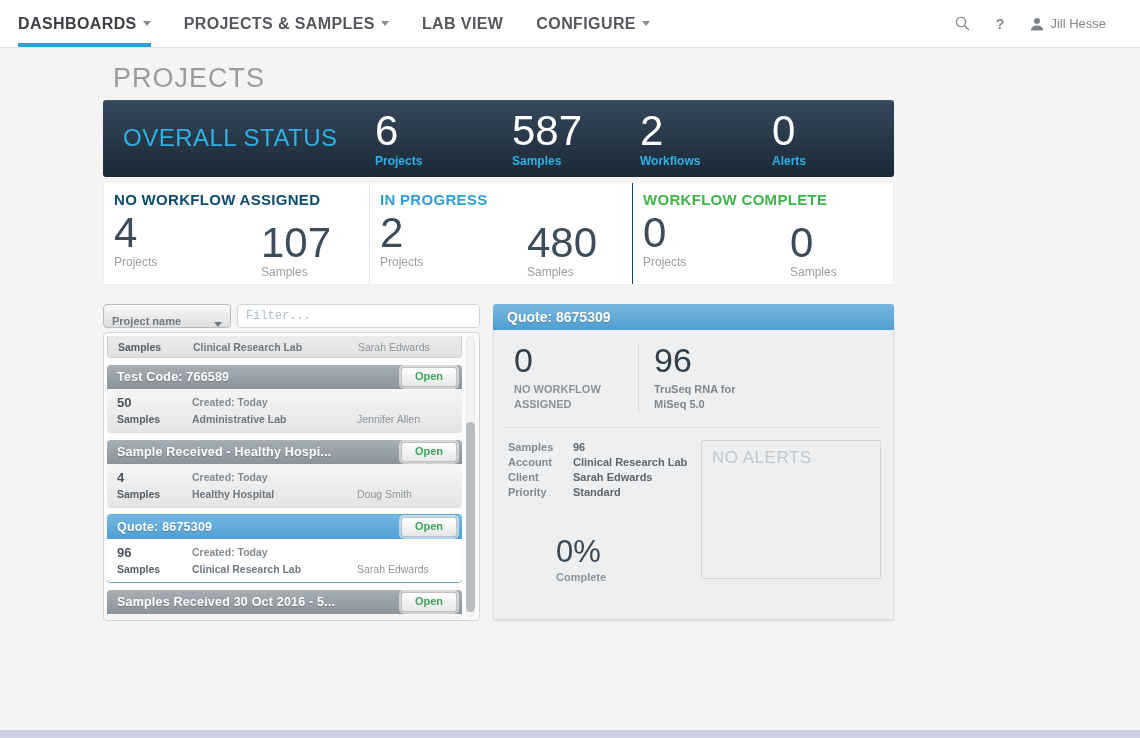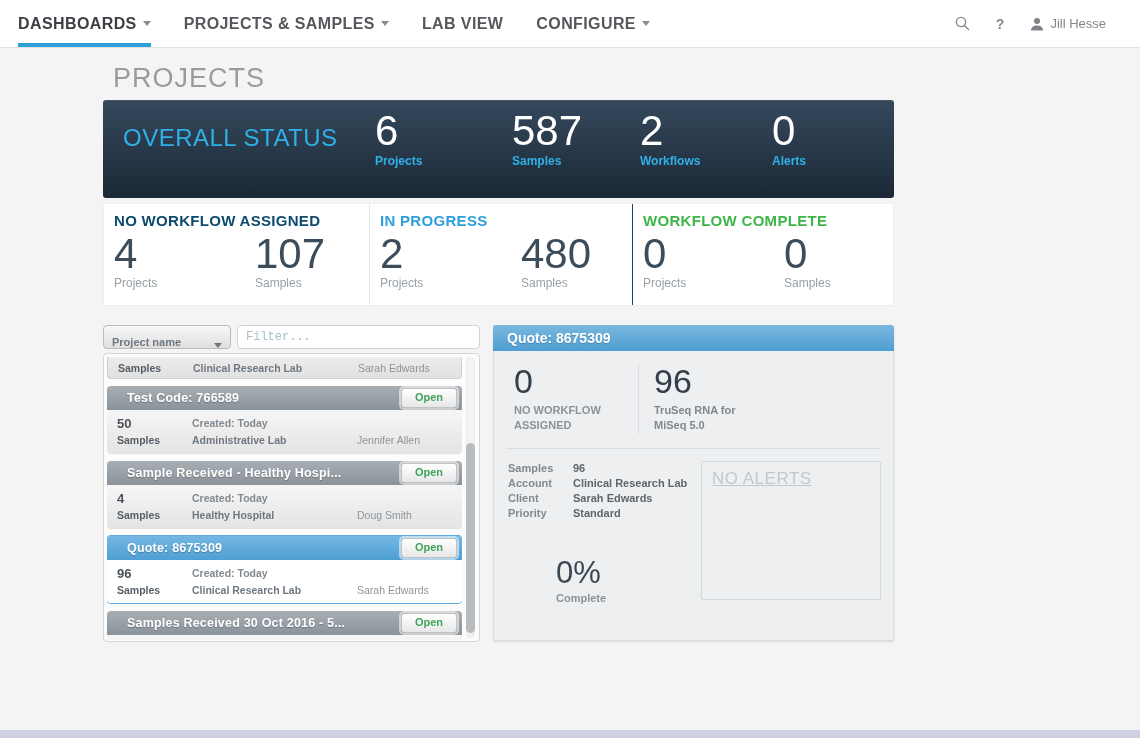--- a/index.html
+++ b/index.html
@@ -41,21 +41,21 @@
 
   
   .content { margin-left:103px; width:791px; }
   .page-title {
     padding:14px 0 6px 10px; font-size:27px; line-height:32px;
     color:#9b9b9b; font-weight:400; letter-spacing:1px;
   }
 
   
   .overall-bar {
-    height:98px; border-radius:3px; position:relative;
+    height:77px; border-radius:3px; position:relative;
     background:linear-gradient(180deg,#35485c 0%,#1b2936 100%);
     box-shadow:inset 0 1px 0 rgba(255,255,255,.08);
   }
   .overall-title {
     position:absolute; left:20px; top:24px;
     font-size:24px; color:#2fb1e8; letter-spacing:.5px; font-weight:400;
   }
   .obar-stat { position:absolute; top:10px; }
   .obar-stat .v { font-size:42px; line-height:42px; color:#ffffff; font-weight:400; }
   .obar-stat .l { font-size:12px; font-weight:bold; color:#2fb1e8; margin-top:2px; }
@@ -71,21 +71,21 @@
   .stats-sec.s1 { width:265px; }
   .stats-sec.s2 { width:263px; border-left:1px solid #e4e6e7; }
   .stats-sec.s3 { width:261px; border-left:1px solid #0c4a6e; }
   .sec-heading { position:absolute; top:8px; left:10px; font-size:15px; font-weight:bold; letter-spacing:.3px; }
   .sec-heading.gray  { color:#0c4a6e; }
   .sec-heading.blue  { color:#2e9fd8; }
   .sec-heading.green { color:#3fb549; }
   .sec-stat { position:absolute; top:28px; }
   .sec-stat .v { font-size:42px; line-height:44px; color:#3c4c5a; font-weight:400; }
   .sec-stat .l { font-size:12px; color:#99a0a6; margin-top:0; }
-  .sec-stat.a { left:10px; } .sec-stat.b { left:151px; }
+  .sec-stat.a { left:10px; } .sec-stat.b { left:157px;margin-top:10px; }
 
   
   .bottom-area { display:flex; margin-top:19px; align-items:flex-start; }
   .left-col { width:377px; }
   .filter-row { display:flex; height:24px; }
   .dropdown {
     width:128px; height:24px; border:1px solid #b8bcbe; border-radius:4px;
     background:linear-gradient(#f9f9f9,#dedede);
     display:flex; align-items:flex-end; justify-content:space-between;
     padding:0 8px; cursor:pointer;
@@ -100,21 +100,21 @@
   .filter-input::placeholder { color:#a9bfca; }
 
   .list-box {
     margin-top:4px; height:289px; border:1px solid #d4d4d4; border-radius:4px;
     background:#fcfcfc; position:relative; padding:3px; overflow:hidden;
   }
   .cards { margin-right:14px; overflow:hidden; height:283px; }
 
   .card { border-radius:4px; overflow:hidden; margin-bottom:8px; box-shadow:0 1px 1px rgba(0,0,0,.12); }
   .card-header {
-    height:24px; padding:0 5px 0 20px;
+    height:24px; padding:0 5px 0 10px;
     background:linear-gradient(#a7aeb4,#8b939a);
     display:flex; align-items:center; justify-content:space-between;
     color:#fff; font-size:12.5px; font-weight:bold; letter-spacing:.2px;
     text-shadow:0 1px 1px rgba(0,0,0,.25); cursor:pointer;
   }
   .card.selected { box-shadow:0 0 0 1px #5fa8da; }
   .card.selected .card-header { background:linear-gradient(#74b7e3,#4f9fd4); }
   .open-btn {
     background:linear-gradient(#ffffff,#e7e7e7); border:1px solid #c2c2c2;
     box-shadow:0 0 0 2px rgba(255,255,255,.55); border-radius:3px;
@@ -176,21 +176,21 @@
   .field-row { display:flex; font-size:11px; font-weight:bold; line-height:15px; }
   .f-label { width:65px; color:#828a91; }
   .f-value { color:#5d666e; flex:1; }
   .progress { margin-top:36px; margin-left:48px; }
   .progress .v { font-size:31px; line-height:32px; color:#3b4854; font-weight:400; }
   .progress .l { font-size:11px; font-weight:bold; color:#8b9399; margin-top:3px; }
 
   .alerts-box {
     flex:1; margin-left:10px; height:139px;
     border:1px solid #d2d6d8; border-radius:2px; padding:7px 10px;
-    color:#c3c8cc; font-size:17px; letter-spacing:.5px;text-decoration:underline;
+    color:#c3c8cc; font-size:17px; letter-spacing:.5px;
   }
 
   
   .bottom-strip { position:absolute; left:0; bottom:0; width:100%; height:8px; background:#cfd0e4; }
 
   svg { display:block; }
 </style>
 </head>
 <body>
 

